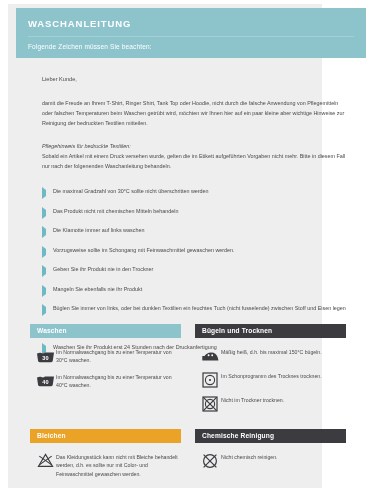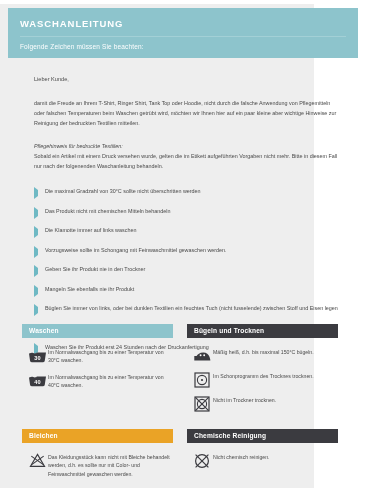--- a/index.html
+++ b/index.html
@@ -8,21 +8,21 @@
   }
   body {
     width: 366px;
     height: 500px;
     background: #ffffff;
     font-family: "Liberation Sans", sans-serif;
     overflow: hidden;
   }
   .page {
     position: absolute;
-    left: 0;
+    left: 8px;
     top: 4px;
     width: 314px;
     height: 484px;
     background: #eeeeee;
     box-sizing: border-box;
   }
   
   .banner {
     position: absolute;
     left: 8px;

